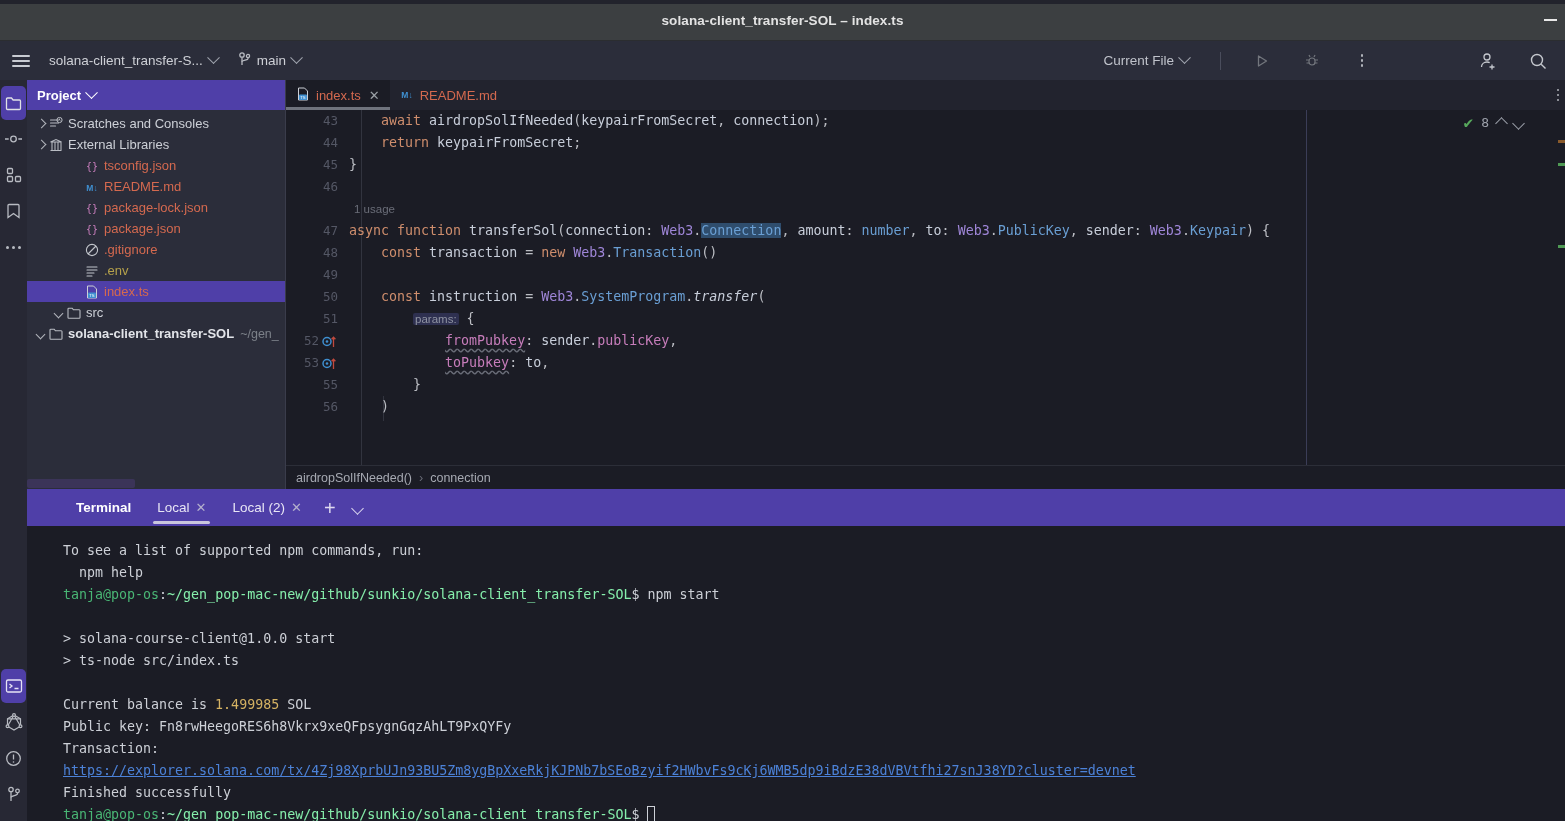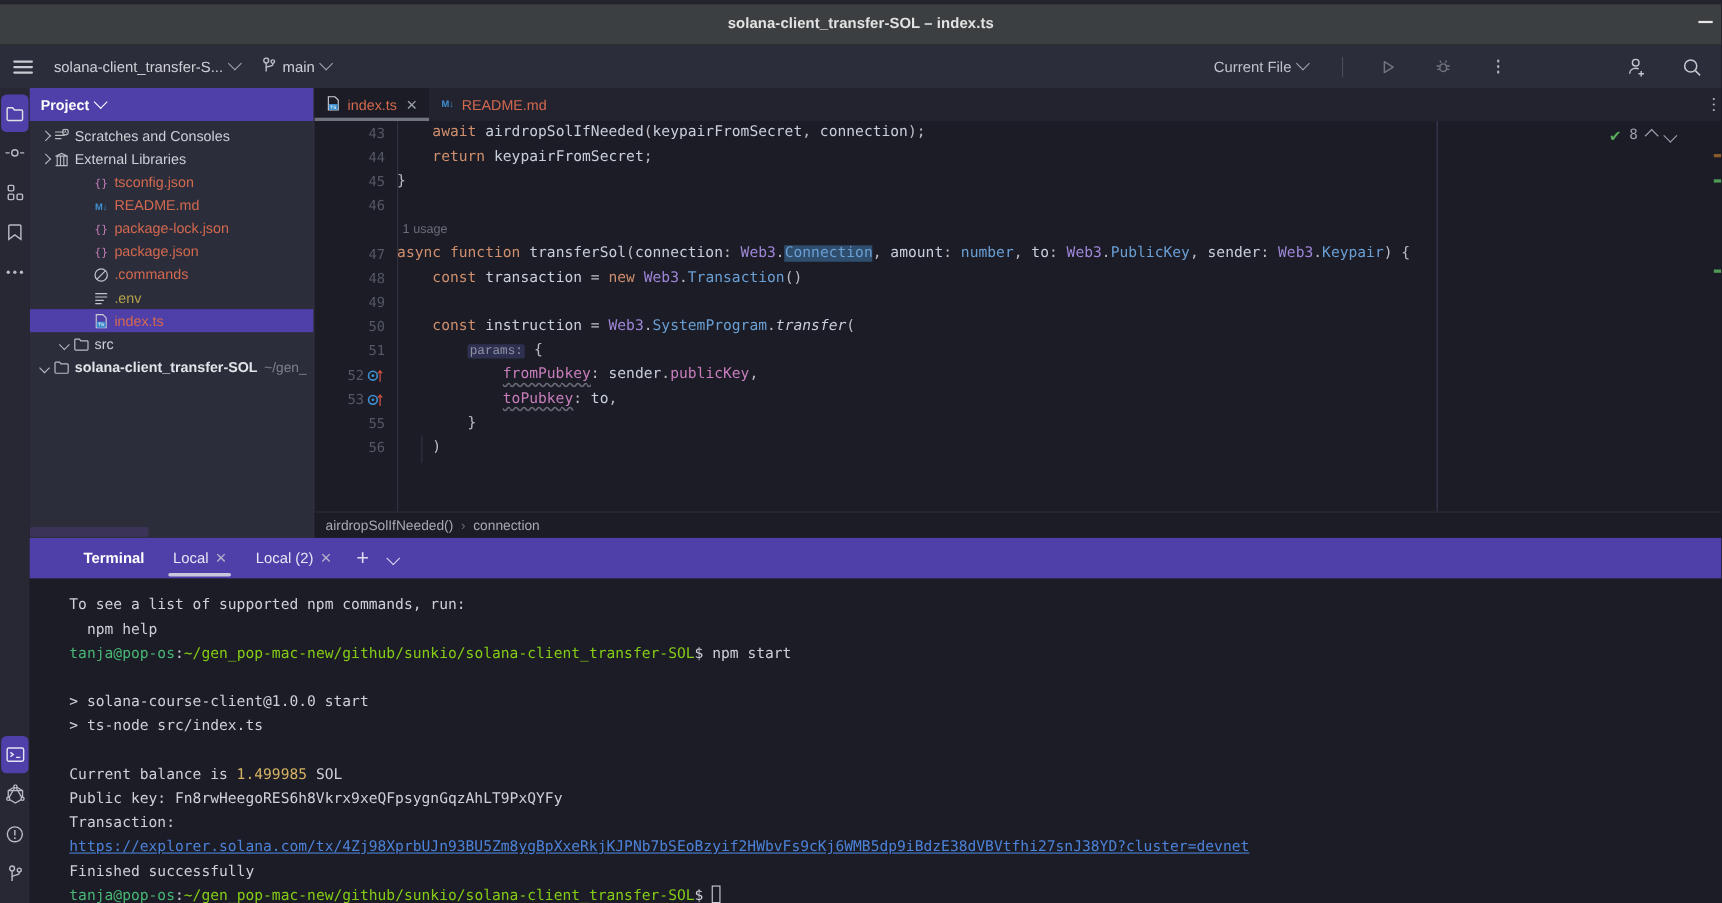--- a/index.html
+++ b/index.html
@@ -90,29 +90,29 @@
   .etab { display:flex; align-items:center; gap:6px; padding:0 10px; font-size:13px; color:#d4694f; cursor:pointer; position:relative; }
   .etab.active { background:#1b1c25; }
   .etab.active::after { content:''; position:absolute; left:0; right:0; bottom:0; height:3px; background:#6f737d; }
   .tabbar .tabmore { position:absolute; right:6px; top:0; bottom:0; display:flex; align-items:center; cursor:pointer; }
   .dots-v { display:flex; flex-direction:column; gap:2.5px; }
   .dots-v i { width:2.5px;height:2.5px;background:#b0b3ba;border-radius:50%; display:block;}
   .tclose { color:#9aa0a6; font-size:13px; margin-left:2px; }
 
   .code-area { flex:1 1 auto; position:relative; overflow:hidden;
     font-family:"DejaVu Sans Mono","Liberation Mono",monospace; font-size:13.3px; line-height:22px; }
-  .code-scroll { position:absolute; inset:0;padding-left:12px; }
+  .code-scroll { position:absolute; inset:0; }
   .cline { display:flex; height:22px; align-items:center; white-space:pre; }
   .gutter { width:58px; flex:0 0 58px; text-align:right; padding-right:6px; color:#545765; font-size:12.5px;
             display:flex; align-items:center; justify-content:flex-end; gap:3px; }
   .gutter .gnum { }
   .gmark { display:inline-flex; align-items:center; gap:1px; }
   .codetext { padding-left:5px; flex:1 1 auto; }
   .inlay { color:#6a6d78; font-size:11.5px; font-family:"Liberation Sans",sans-serif; }
-  .param-hint { background:#2e3050; color:#8f93a3; border-radius:2px; padding:0 2px; font-size:11.5px; font-family:Liberation Mono, monospace;}
+  .param-hint { background:#2e3050; color:#8f93a3; border-radius:2px; padding:0 2px; font-size:11.5px; font-family:Liberation Sans, sans-serif;}
   .guide { position:absolute; top:0; bottom:0; width:1px; background:#32343f; }
   .vsplit-line { position:absolute; top:0; bottom:0; width:1px; background:#3b3d57; }
   .insp-widget { position:absolute; right:42px; top:2px; display:flex; align-items:center; gap:8px; font-size:13px; color:#9da1ab; }
   .check { color:#57a85c; font-size:16px; line-height:1; }
   .cchev { width:9px;height:9px; border-left:1.6px solid #9da1ab; border-top:1.6px solid #9da1ab; display:inline-block;}
   .cchev.up { transform:rotate(45deg); }
   .cchev.dn { transform:rotate(-135deg); }
   .mark-stripe { position:absolute; right:0; width:7px; height:3px; }
 
   
@@ -136,21 +136,21 @@
   .tt.head { font-weight:bold; color:#ffffff; }
   .tt.sel::after { content:''; position:absolute; left:9px; right:9px; bottom:2px; height:3px; background:#c9c6dd; border-radius:2px;}
   .tt .x { color:#b5b1cd; font-size:13px; }
   .tt-plus { color:#ded9f0; font-size:20px; padding:0 9px; cursor:pointer; line-height:1;}
   .tt-chev { padding:0 8px; cursor:pointer; }
 
   .term-body { flex:1 1 auto; background:#1b1c25; padding: 14px 0 0 36px; min-height:0; overflow:hidden;
                font-family:"DejaVu Sans Mono","Liberation Mono",monospace; font-size:13.3px; line-height:22px; color:#cdd0d7; }
   .tline { white-space:pre; height:22px; }
   .t-green { color:#49b675; }
-  .t-cyan  { color:#84cc16;margin-top:16px; }
+  .t-cyan  { color:#86efac;margin-top:16px; }
   .t-yellow{ color:#d5b263; }
   .t-link  { color:#4c82d8; text-decoration:underline; }
   .t-white { color:#cdd0d7; }
   .cursor-blk { display:inline-block; width:8px; height:16px; border:1px solid #cdd0d7; vertical-align:-3px; }
 </style>
 </head>
 <body>
 
 <div class="app">
 
@@ -364,21 +364,21 @@
                 <span class="lbl" style="color: rgb(212, 105, 79);">package.json</span>
               </div>
               <div class="node" style="padding-left: 44px;">
                 <span class="arrow none"></span>
                 <span class="ficon">
                   <svg width="14" height="14" viewBox="0 0 14 14">
                     <circle cx="7" cy="7" r="5.6" fill="none" stroke="#c2c5cb" stroke-width="1.1"></circle>
                     <path d="M3 11 L11 3" stroke="#c2c5cb" stroke-width="1.1"></path>
                   </svg>
                 </span>
-                <span class="lbl" style="color: rgb(212, 105, 79);">.commands</span>
+                <span class="lbl" style="color: rgb(212, 105, 79);">.gitignore</span>
               </div>
               <div class="node" style="padding-left: 44px;">
                 <span class="arrow none"></span>
                 <span class="ficon">
                   <svg width="14" height="14" viewBox="0 0 14 14">
                     <path d="M2 3h10M2 6h10M2 9h7M2 12h5" stroke="#c2c5cb" stroke-width="1.1" fill="none" stroke-linecap="round"></path>
                   </svg>
                 </span>
                 <span class="lbl" style="color: rgb(181, 161, 75);">.env</span>
               </div>

